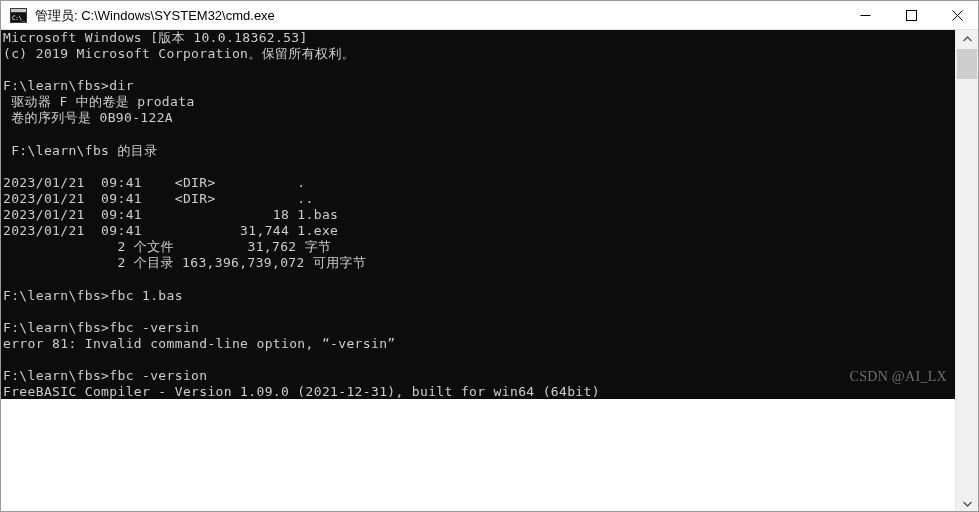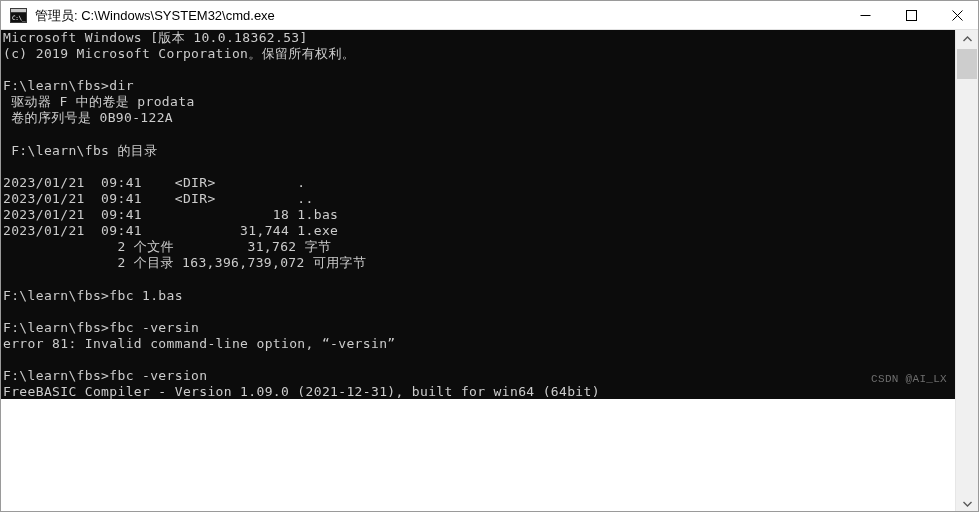--- a/index.html
+++ b/index.html
@@ -103,22 +103,22 @@
     line-height: 16.1px;
     white-space: pre;
     letter-spacing: 0.35px;
     font-weight: 400;
   }
   .watermark {
     position: absolute;
     right: 10px;
     bottom: 14px;
     color: #6f6f6f;
-    font-family: Liberation Mono, monospace;
-    font-size: 11px;
+    font-family: Liberation Serif, serif;
+    font-size: 14px;
     letter-spacing: 0.3px;
     white-space: nowrap;
     margin-top: 10px;
   }
 
   
   .scrollbar {
     position: absolute;
     top: 29px;
     right: 0;

